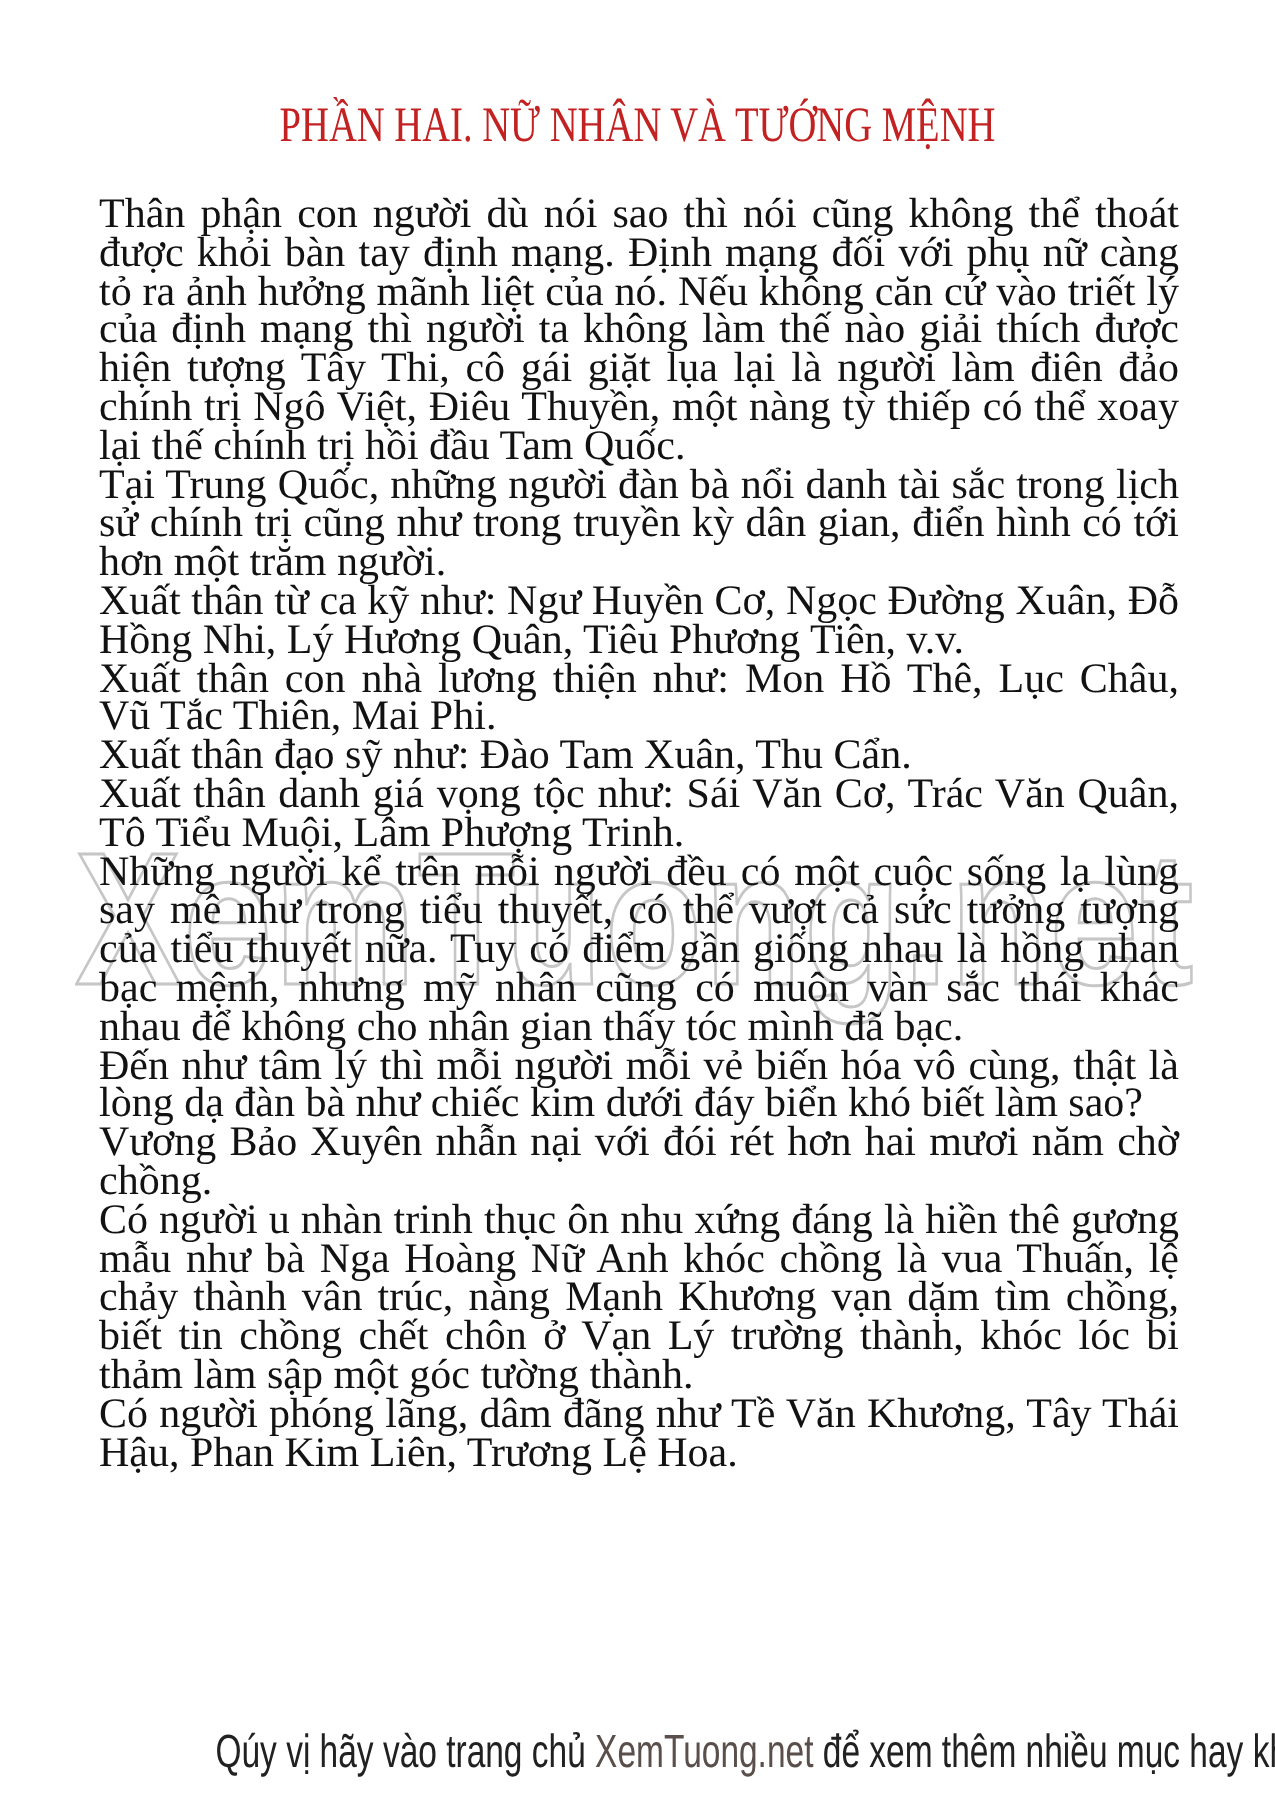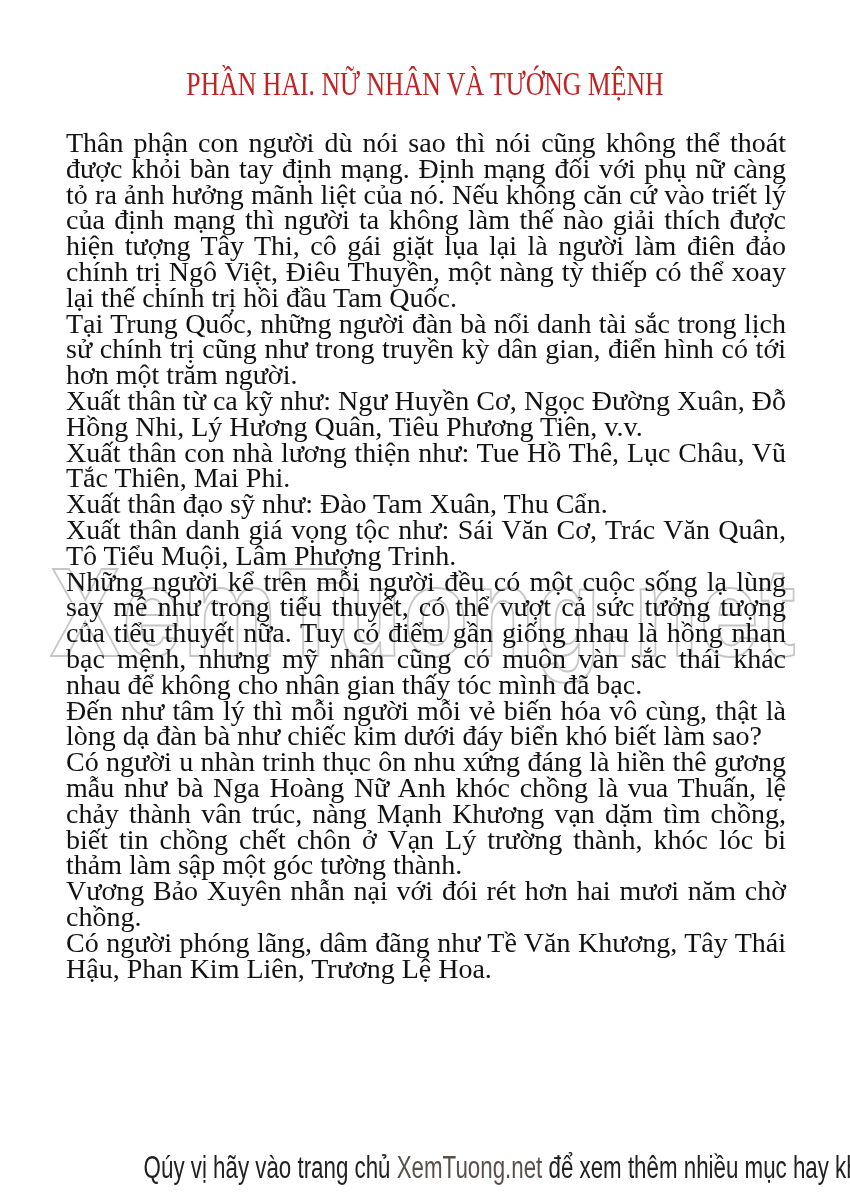--- a/index.html
+++ b/index.html
@@ -74,27 +74,27 @@
 <div class="page">
 
   <div class="watermark">XemTuong.net</div>
 
   <h1 class="title">PHẦN HAI. NỮ NHÂN VÀ TƯỚNG MỆNH</h1>
 
   <div class="body-text">
       <p>Thân phận con người dù nói sao thì nói cũng không thể thoát được khỏi bàn tay định mạng. Định mạng đối với phụ nữ càng tỏ ra ảnh hưởng mãnh liệt của nó. Nếu không căn cứ vào triết lý của định mạng thì người ta không làm thế nào giải thích được hiện tượng Tây Thi, cô gái giặt lụa lại là người làm điên đảo chính trị Ngô Việt, Điêu Thuyền, một nàng tỳ thiếp có thể xoay lại thế chính trị hồi đầu Tam Quốc.</p>
       <p>Tại Trung Quốc, những người đàn bà nổi danh tài sắc trong lịch sử chính trị cũng như trong truyền kỳ dân gian, điển hình có tới hơn một trăm người.</p>
       <p>Xuất thân từ ca kỹ như: Ngư Huyền Cơ, Ngọc Đường Xuân, Đỗ Hồng Nhi, Lý Hương Quân, Tiêu Phương Tiên, v.v.</p>
-      <p>Xuất thân con nhà lương thiện như: Tue Hồ Thê, Lục Châu, Vũ Tắc Thiên, Mai Phi.</p>
+      <p>Xuất thân con nhà lương thiện như: Mon Hồ Thê, Lục Châu, Vũ Tắc Thiên, Mai Phi.</p>
       <p>Xuất thân đạo sỹ như: Đào Tam Xuân, Thu Cẩn.</p>
       <p>Xuất thân danh giá vọng tộc như: Sái Văn Cơ, Trác Văn Quân, Tô Tiểu Muội, Lâm Phượng Trinh.</p>
       <p>Những người kể trên mỗi người đều có một cuộc sống lạ lùng say mê như trong tiểu thuyết, có thể vượt cả sức tưởng tượng của tiểu thuyết nữa. Tuy có điểm gần giống nhau là hồng nhan bạc mệnh, nhưng mỹ nhân cũng có muôn vàn sắc thái khác nhau để không cho nhân gian thấy tóc mình đã bạc.</p>
       <p>Đến như tâm lý thì mỗi người mỗi vẻ biến hóa vô cùng, thật là lòng dạ đàn bà như chiếc kim dưới đáy biển khó biết làm sao?</p>
+      <p>Vương Bảo Xuyên nhẫn nại với đói rét hơn hai mươi năm chờ chồng.</p>
       <p>Có người u nhàn trinh thục ôn nhu xứng đáng là hiền thê gương mẫu như bà Nga Hoàng Nữ Anh khóc chồng là vua Thuấn, lệ chảy thành vân trúc, nàng Mạnh Khương vạn dặm tìm chồng, biết tin chồng chết chôn ở Vạn Lý trường thành, khóc lóc bi thảm làm sập một góc tường thành.</p>
-      <p>Vương Bảo Xuyên nhẫn nại với đói rét hơn hai mươi năm chờ chồng.</p>
       <p>Có người phóng lãng, dâm đãng như Tề Văn Khương, Tây Thái Hậu, Phan Kim Liên, Trương Lệ Hoa.</p>
     </div>
 
   <div class="footer">
     <span class="condense"><span>Qúy vị hãy vào trang chủ </span><span class="brand">XemTuong.net</span><span> để xem thêm nhiều mục hay khác</span></span>
   </div>
 
 </div>
 
 </body></html>

